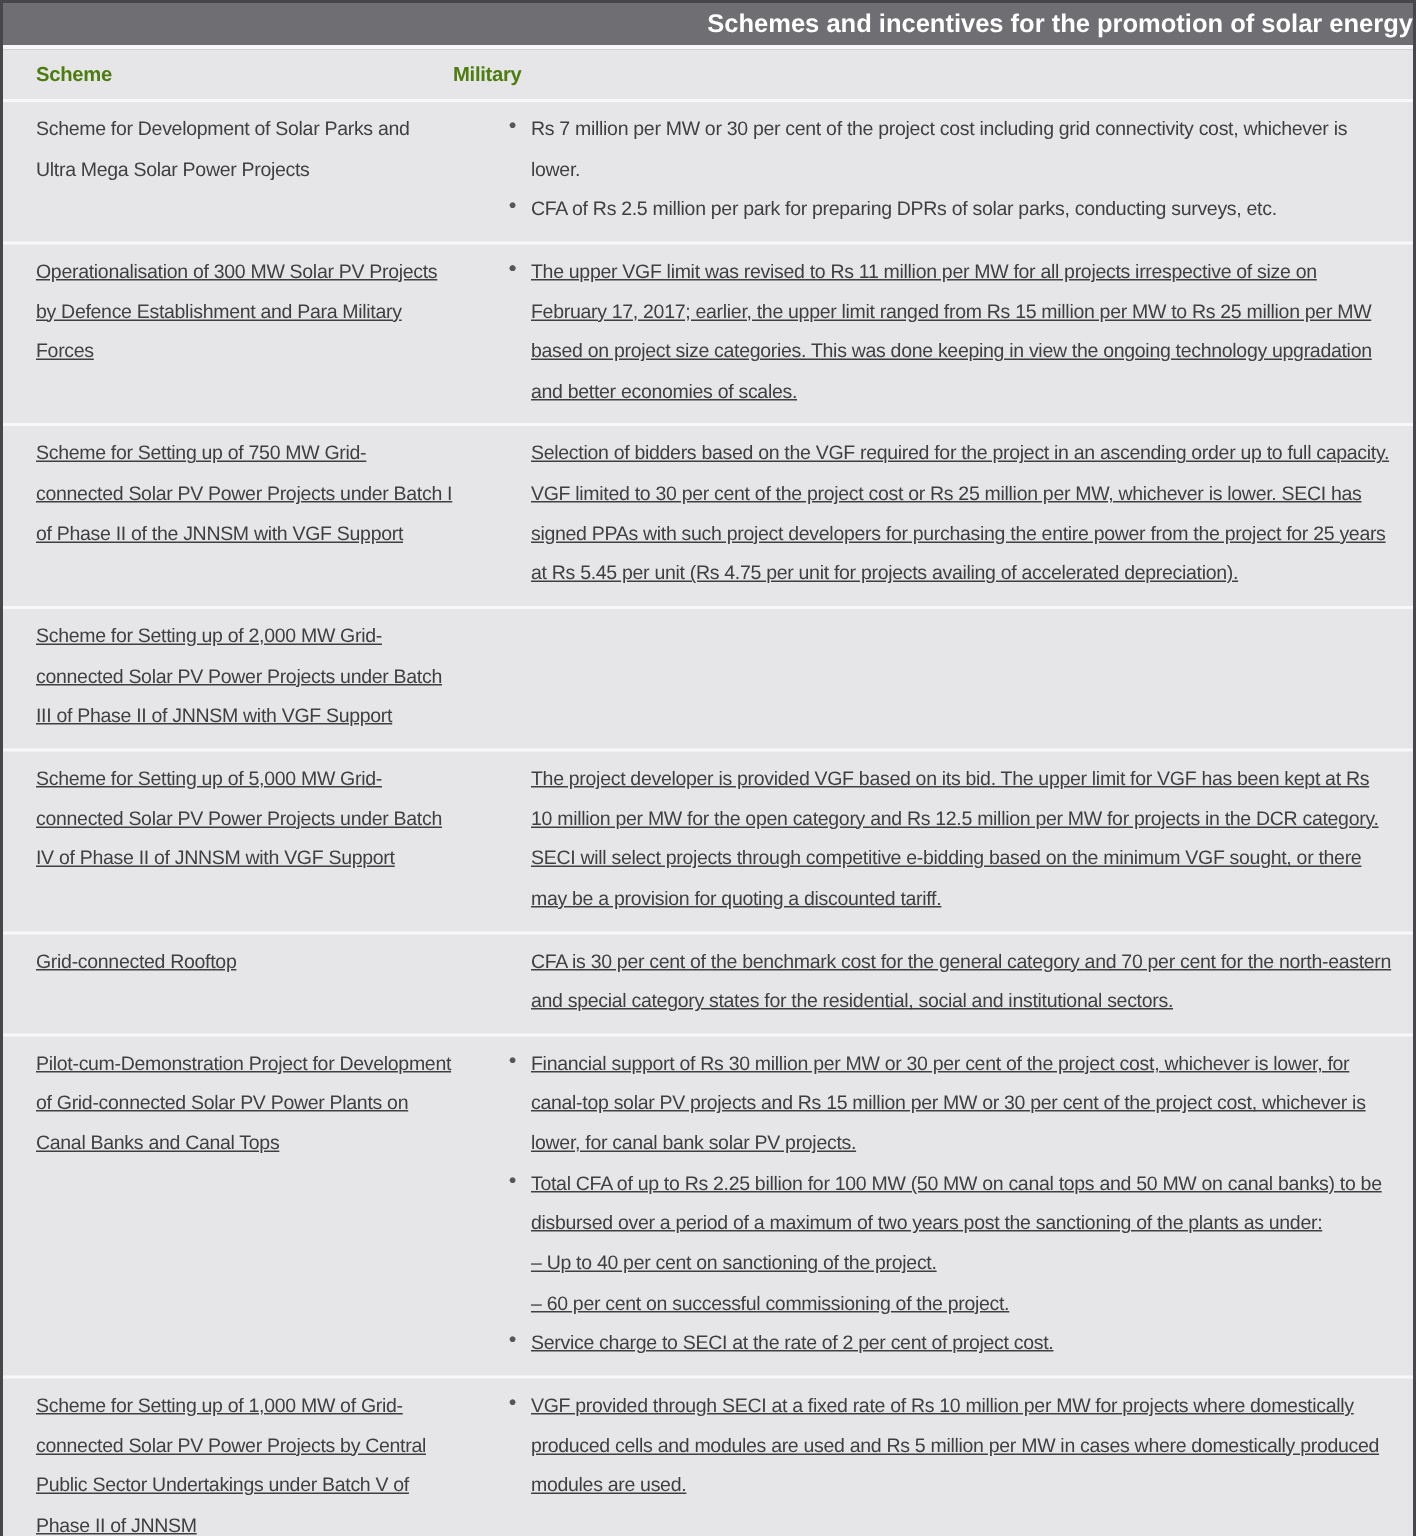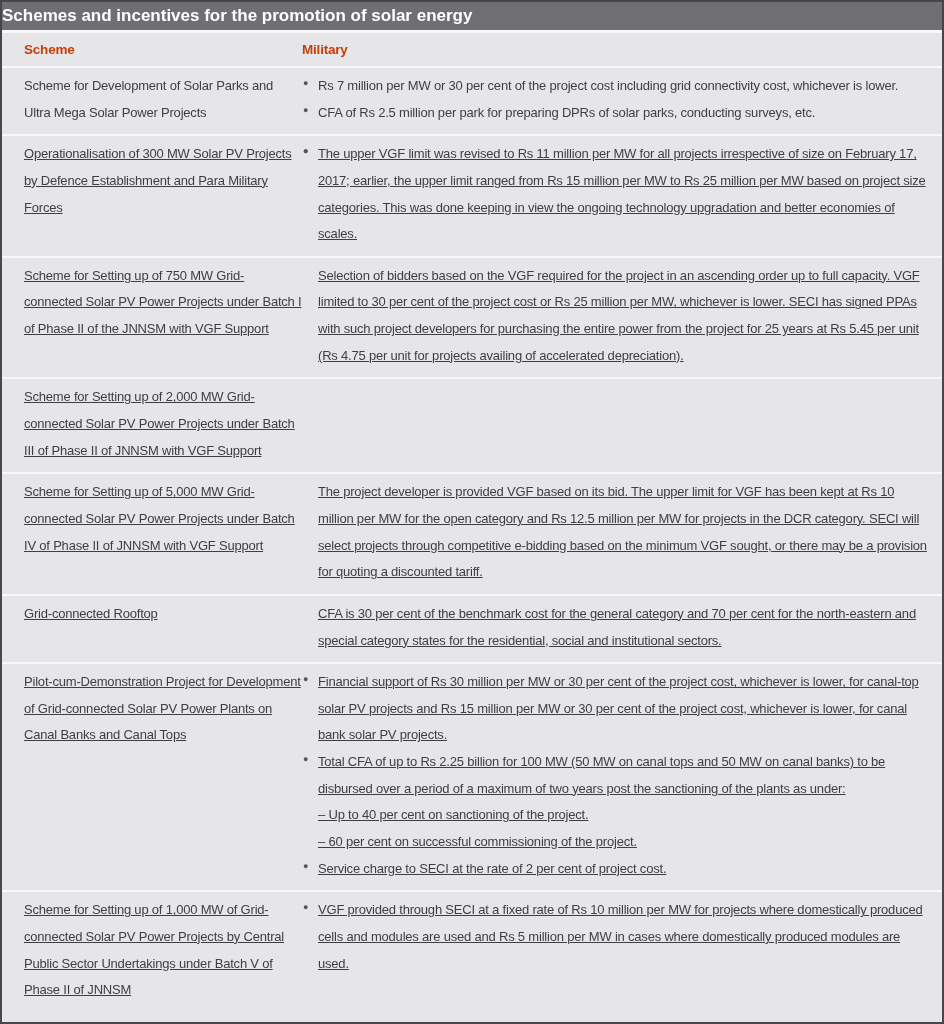--- a/index.html
+++ b/index.html
@@ -5,33 +5,34 @@
   html,body{margin:0;padding:0;background:#ffffff;}
   .page{
     width:944px;min-height:1024px;box-sizing:border-box;
     background:#e6e6e8;border:2px solid #47474b;
     font-family:"Liberation Sans",sans-serif;
     color:#3f3f41;letter-spacing:-0.2px;
     display:flex;flex-direction:column;
   }
   .title-bar{
     background:#6f6f73;border-bottom:3px solid #f8f8fa;
-    height:28px;display:flex;align-items:center;justify-content:flex-start;
+    height:28px;display:flex;align-items:center;justify-content:flex-end;
   }
   .title-bar span{
     color:#ffffff;font-weight:bold;font-size:17px;letter-spacing:0;
   }
   .thead{
     display:grid;grid-template-columns:278px 1fr;
     padding:9px 14px 9px 22px;border-bottom:2px solid #f8f8fa;
   }
-  .th{font-weight:bold;font-size:13.5px;color:#c2410c;}
+  .th{font-weight:bold;font-size:13.5px;color:#4d7c0f;}
   .row{
     display:grid;grid-template-columns:278px 1fr;
     padding:5px 12px 8px 22px;
+    gap:36px;
   }
   .row + .row{border-top:2px solid #f8f8fa;text-decoration:underline;}
   .cell{font-size:13px;line-height:2.05;}
   .cell.details{padding-right:2px;}
   .detail{position:relative;padding-left:16px;}
   .detail .marker{
     position:absolute;left:1px;top:1px;font-size:9px;color:#55555a;
   }
 </style>
 </head>

